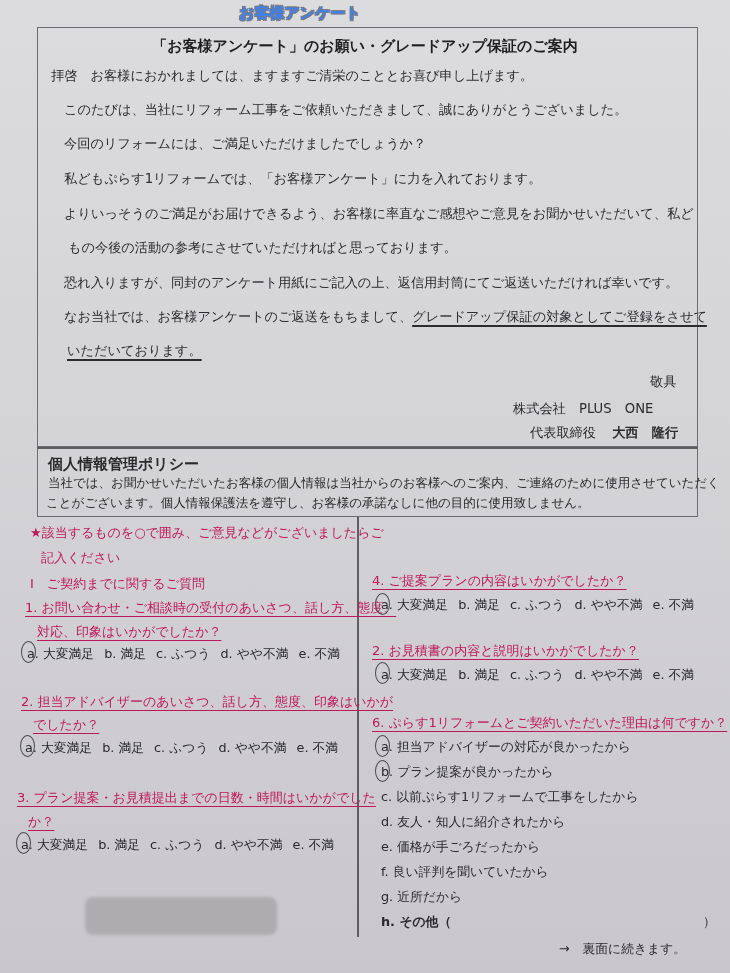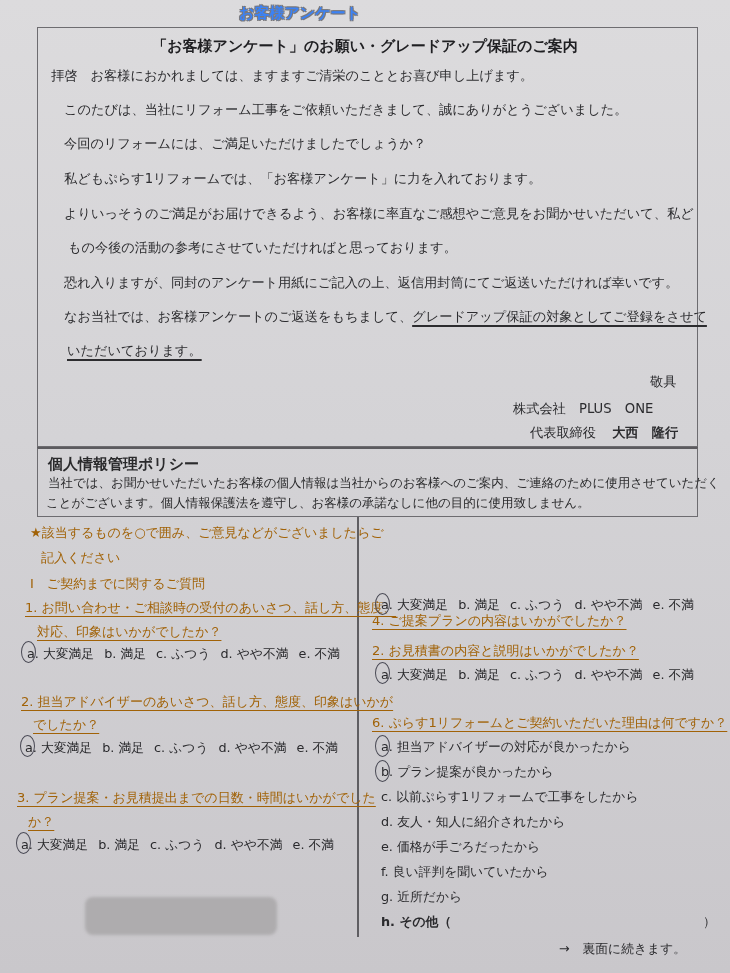--- a/index.html
+++ b/index.html
@@ -24,21 +24,21 @@
     border:1.5px solid #6d6c70; border-top:2px solid #5c5b5f; box-sizing:border-box;
   }
   .col-divider {
     position:absolute; left:357px; top:517px; width:1.5px; height:420px; background:#5f5e62;
   }
   .letter-title { left:0; width:730px; top:37px; text-align:center; font-size:15px; font-weight:bold; color:#1f1f22; }
   .p { font-size:13.2px; color:#2c2c2f; }
   .u { text-decoration:underline; text-underline-offset:4px; text-decoration-thickness:1.5px; }
   .policy-title { font-size:15px; font-weight:bold; }
   .policy-text { font-size:12.5px; }
-  .q { font-size:13px; color:#a16207; }
+  .q { font-size:13px; color:#be185d; }
   .q-under { text-decoration:underline; text-underline-offset:4px; text-decoration-thickness:1.3px; }
   .opt { font-size:12.8px; color:#2a2a2d; }
   .opt span.o { margin-right:10px; }
   .circle {
     position:absolute; border:1.4px solid #4a4a55; border-radius:50%;
     width:15px; height:22px; box-sizing:border-box;
   }
   .redact {
     position:absolute; left:85px; top:897px; width:192px; height:38px;
     background:#aeacae; border-radius:8px; filter:blur(1.5px);
@@ -103,21 +103,21 @@
 
 <div class="abs q q-under" style="left:17px; top:789px;">3. プラン提案・お見積提出までの日数・時間はいかがでした</div>
 <div class="abs q q-under" style="left:28px; top:813px;">か？</div>
 <div class="abs opt" style="left:21px; top:837px;">
   <span class="o">a. 大変満足</span><span class="o">b. 満足</span><span class="o">c. ふつう</span><span class="o">d. やや不満</span><span class="o">e. 不満</span>
 </div>
 <div class="circle" style="left:16px; top:832px;"></div>
 
 <div class="redact"></div>
 
-<div class="abs q q-under" style="left:372px; top:572px;margin-top:40px;">4. ご提案プランの内容はいかがでしたか？</div>
+<div class="abs q q-under" style="left:372px; top:572px;">4. ご提案プランの内容はいかがでしたか？</div>
 <div class="abs opt" style="left:381px; top:597px;">
   <span class="o">a. 大変満足</span><span class="o">b. 満足</span><span class="o">c. ふつう</span><span class="o">d. やや不満</span><span class="o">e. 不満</span>
 </div>
 <div class="circle" style="left:375px; top:593px;"></div>
 
 <div class="abs q q-under" style="left:372px; top:642px;">2. お見積書の内容と説明はいかがでしたか？</div>
 <div class="abs opt" style="left:381px; top:667px;">
   <span class="o">a. 大変満足</span><span class="o">b. 満足</span><span class="o">c. ふつう</span><span class="o">d. やや不満</span><span class="o">e. 不満</span>
 </div>
 <div class="circle" style="left:375px; top:662px;"></div>

